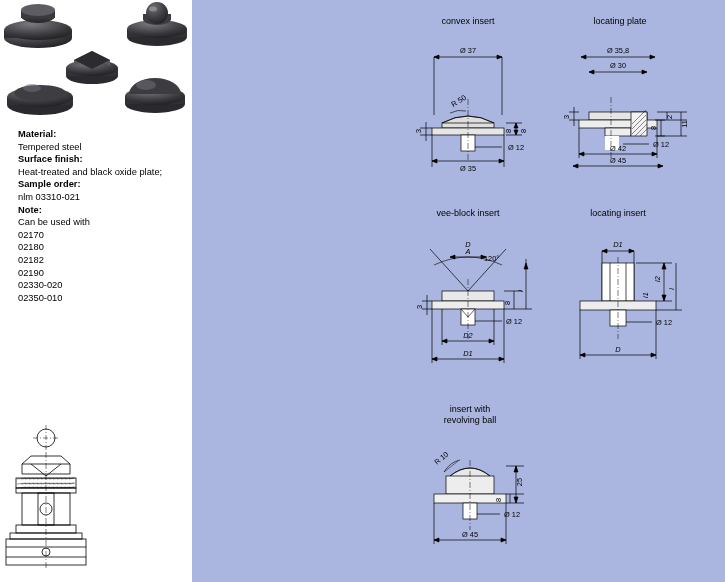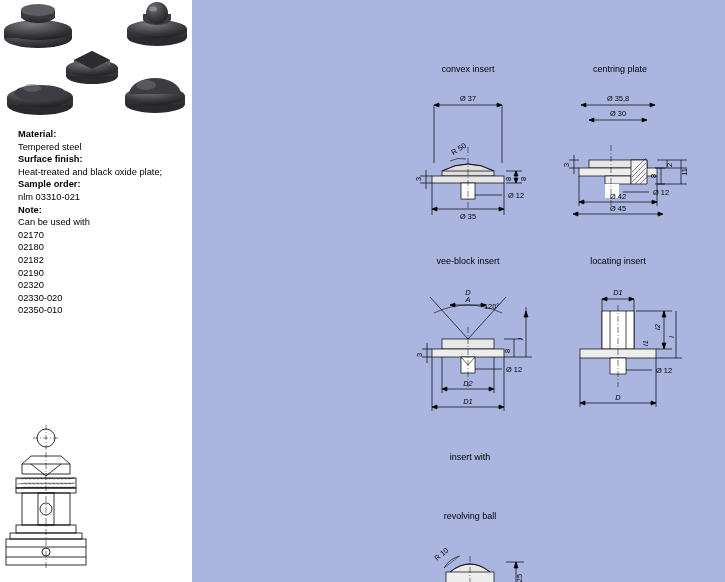--- a/index.html
+++ b/index.html
@@ -27,21 +27,21 @@
     font-size:9.3px;line-height:12.6px;color:#000;margin-left:14px;
   }
   .spec .h{font-weight:bold;}
   .spec .t{font-weight:normal;}
   .codes{margin-top:0;}
   .assembly{position:absolute;left:0;top:420px;width:192px;height:162px;}
 
   
   .blk{position:absolute;}
   .cap{
-    text-align:center;font-size:9px;color:#000;line-height:11px;margin-top:48px;
+    text-align:center;font-size:9px;color:#000;line-height:11px;
   }
   .dwg{position:relative;}
   svg{display:block;}
   .lbl{font-size:7.4px;fill:#000;font-family:"Liberation Sans", sans-serif;}
   .lbl-i{font-size:7.4px;fill:#000;font-style:italic;font-family:"Liberation Sans", sans-serif;}
 </style>
 </head>
 <body>
 
 <div class="panel-right"></div>
@@ -119,21 +119,20 @@
     <div class="t">Heat-treated and black oxide plate;</div>
     <div class="h">Sample order:</div>
     <div class="t">nlm 03310-021</div>
     <div class="h">Note:</div>
     <div class="t">Can be used with</div>
     <div class="codes">
       <div>02170</div>
       <div>02180</div>
       <div>02182</div>
       <div>02190</div>
-      <div>02320</div>
       <div>02330-020</div>
       <div>02350-010</div>
     </div>
   </div>
 
   <div class="assembly">
     <svg width="192" height="162" viewBox="0 0 192 162">
       <g stroke="#000" fill="none" stroke-width="0.8">
 
         <circle cx="46" cy="18" r="9"></circle>
@@ -212,21 +211,21 @@
       <text class="lbl" x="23" y="104" text-anchor="middle" transform="rotate(-90 23 104)">3</text>
       <text class="lbl" x="113" y="104" text-anchor="middle" transform="rotate(-90 113 104)">8</text>
       <text class="lbl" x="128" y="104" text-anchor="middle" transform="rotate(-90 128 104)">8</text>
       <text class="lbl" x="110" y="123">Ø 12</text>
       <text class="lbl" x="70" y="144" text-anchor="middle">Ø 35</text>
     </svg>
   </div>
 </div>
 
 <div class="blk" style="left:545px;top:16px;width:150px;">
-  <div class="cap">centring plate</div>
+  <div class="cap">locating plate</div>
   <div class="dwg">
     <svg width="150" height="145" viewBox="0 0 150 145">
       <g stroke="#000" fill="none" stroke-width="0.7">
 
         <line x1="36" y1="30" x2="110" y2="30"></line>
         <path d="M36 30 l5 -2 v4 z" fill="#000"></path>
           <path d="M110 30 l-5 -2 v4 z" fill="#000"></path>
 
         <line x1="44" y1="45" x2="102" y2="45"></line>
         <path d="M44 45 l5 -2 v4 z" fill="#000"></path>

